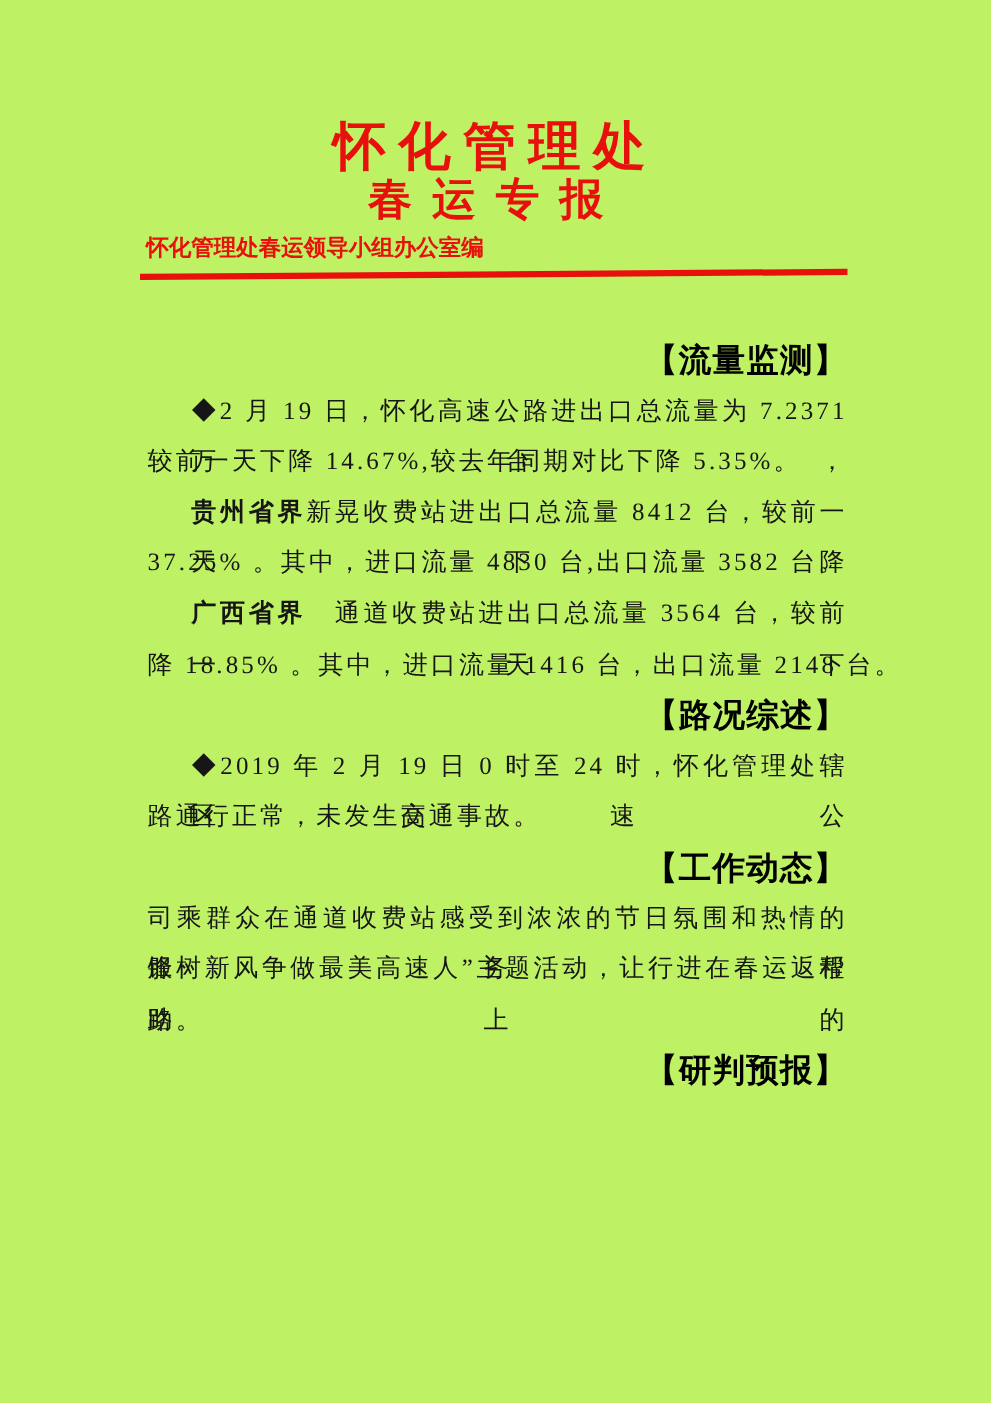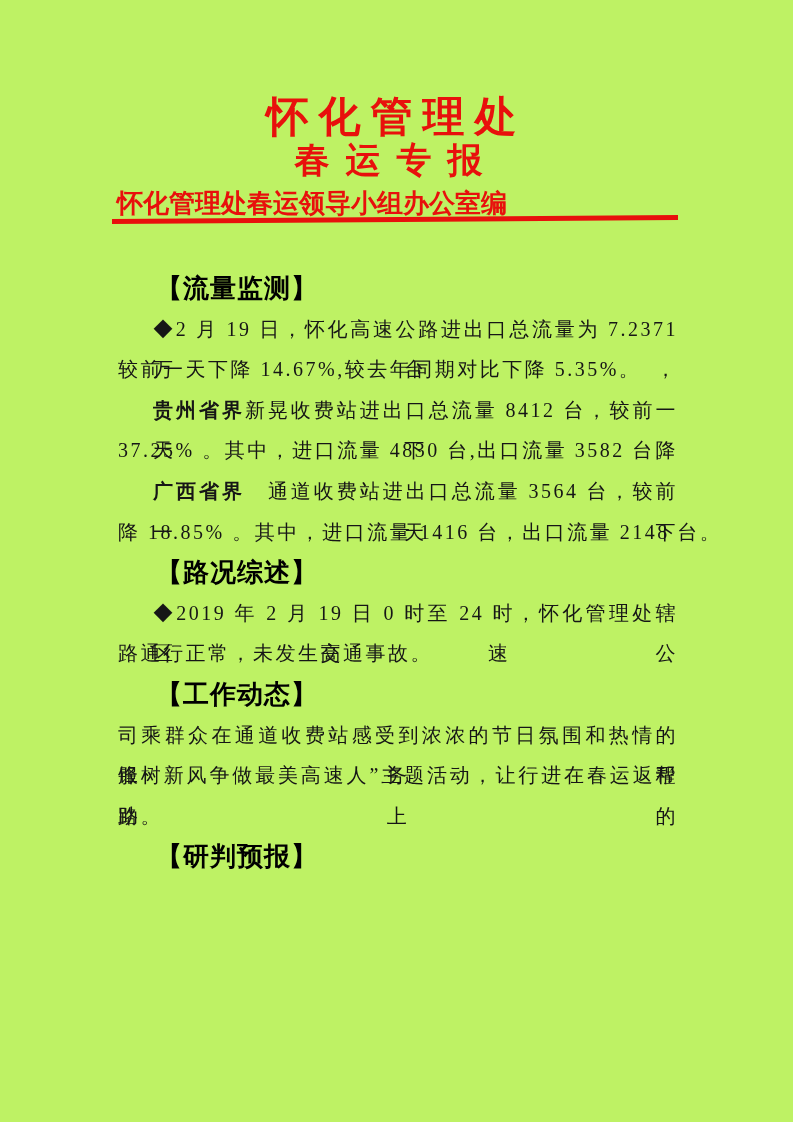--- a/index.html
+++ b/index.html
@@ -38,21 +38,21 @@
   .masthead-row {
     position: absolute;
     top: 186px; left: 117px; width: 560px;
     display: flex;
     justify-content: space-between;
     align-items: baseline;
   }
   .compiler {
     font-family: "Liberation Sans", sans-serif;
     font-weight: bold;
-    font-size: 26px;
+    font-size: 18px;
     color: var(--accent);
     white-space: nowrap;
   }
   .issue-date {
     font-family: "Liberation Serif", serif;
     font-size: 26px;
     color: #111111;
     white-space: nowrap;
   }
   .red-rule {
@@ -83,20 +83,21 @@
   .heading {
     height: 40.6px;
     line-height: 40.6px;
     padding-left: 38px;
     font-family: "Liberation Sans", sans-serif;
     font-weight: bold;
     font-size: 26px;
     letter-spacing: 1px;
     color: #000000;
     white-space: nowrap;
+    text-align: right;
   }
   .subheading {
     height: 40.6px;
     line-height: 40.6px;
     padding-left: 35px;
     font-family: "Liberation Sans", sans-serif;
     font-weight: bold;
     font-size: 25px;
     letter-spacing: 2px;
     color: #000000;

